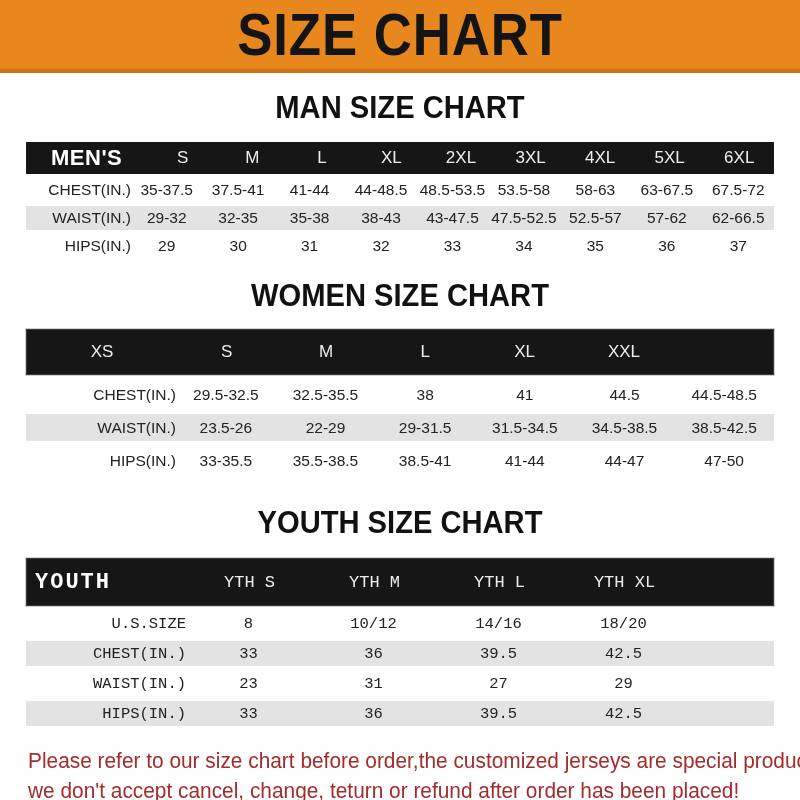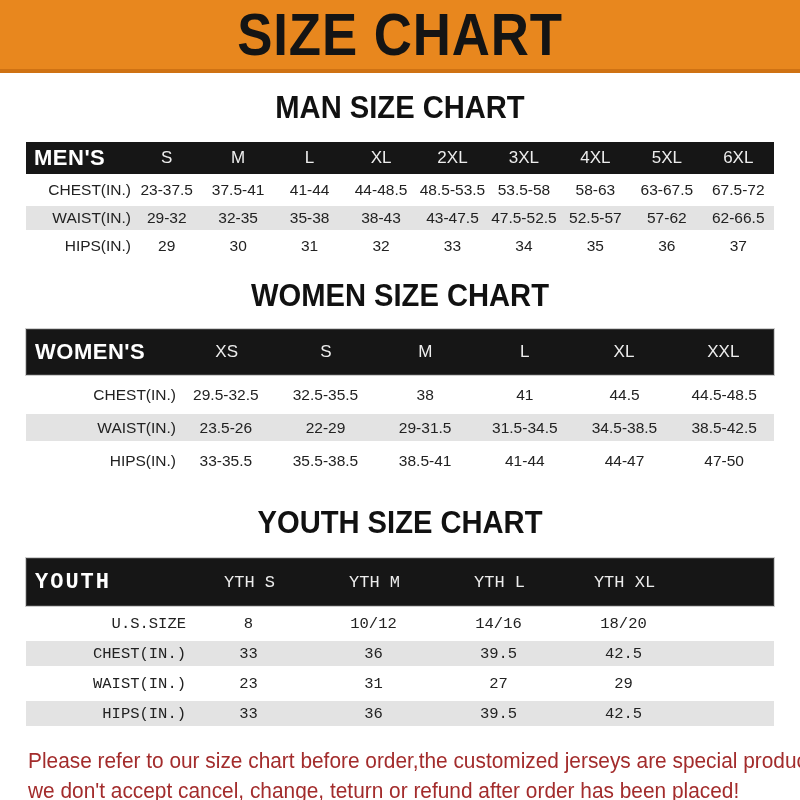--- a/index.html
+++ b/index.html
@@ -47,21 +47,21 @@
   .table.men{margin-top:16px;}
   .table.women{margin-top:15px;}
   .table.youth{margin-top:17px;font-family:Liberation Mono, monospace;}
 
   .thead{
     background:#161616;
     display:grid;
     align-items:center;
     color:#ededed;
   }
-  .table.men .thead{height:32px;}
+  .table.men .thead{height:32px;padding-left:17px;}
   .table.women .thead{height:44px;border:1px solid #3a3a3a;box-shadow:0 0 0 1px #cfcfcf;}
   .table.youth .thead{height:46px;border:1px solid #3a3a3a;box-shadow:0 0 0 1px #cfcfcf;}
 
   .tlabel{
     color:#ffffff;
     font-weight:700;
     font-size:22px;
     padding-left:8px;
     letter-spacing:0.5px;
   }
@@ -121,21 +121,21 @@
       <span class="col">L</span>
       <span class="col">XL</span>
       <span class="col">2XL</span>
       <span class="col">3XL</span>
       <span class="col">4XL</span>
       <span class="col">5XL</span>
       <span class="col">6XL</span>
     </div>
     <div class="trow g-men">
       <span class="rlabel">CHEST(IN.)</span>
-      <span class="cell">23-37.5</span>
+      <span class="cell">35-37.5</span>
       <span class="cell">37.5-41</span>
       <span class="cell">41-44</span>
       <span class="cell">44-48.5</span>
       <span class="cell">48.5-53.5</span>
       <span class="cell">53.5-58</span>
       <span class="cell">58-63</span>
       <span class="cell">63-67.5</span>
       <span class="cell">67.5-72</span>
     </div>
     <div class="trow g-men">
@@ -161,21 +161,20 @@
       <span class="cell">35</span>
       <span class="cell">36</span>
       <span class="cell">37</span>
     </div>
   </div>
 
   <h2 class="heading h-women">WOMEN SIZE CHART</h2>
 
   <div class="table women">
     <div class="thead g-women">
-      <span class="tlabel">WOMEN'S</span>
       <span class="col">XS</span>
       <span class="col">S</span>
       <span class="col">M</span>
       <span class="col">L</span>
       <span class="col">XL</span>
       <span class="col">XXL</span>
     </div>
     <div class="trow g-women">
       <span class="rlabel">CHEST(IN.)</span>
       <span class="cell">29.5-32.5</span>

